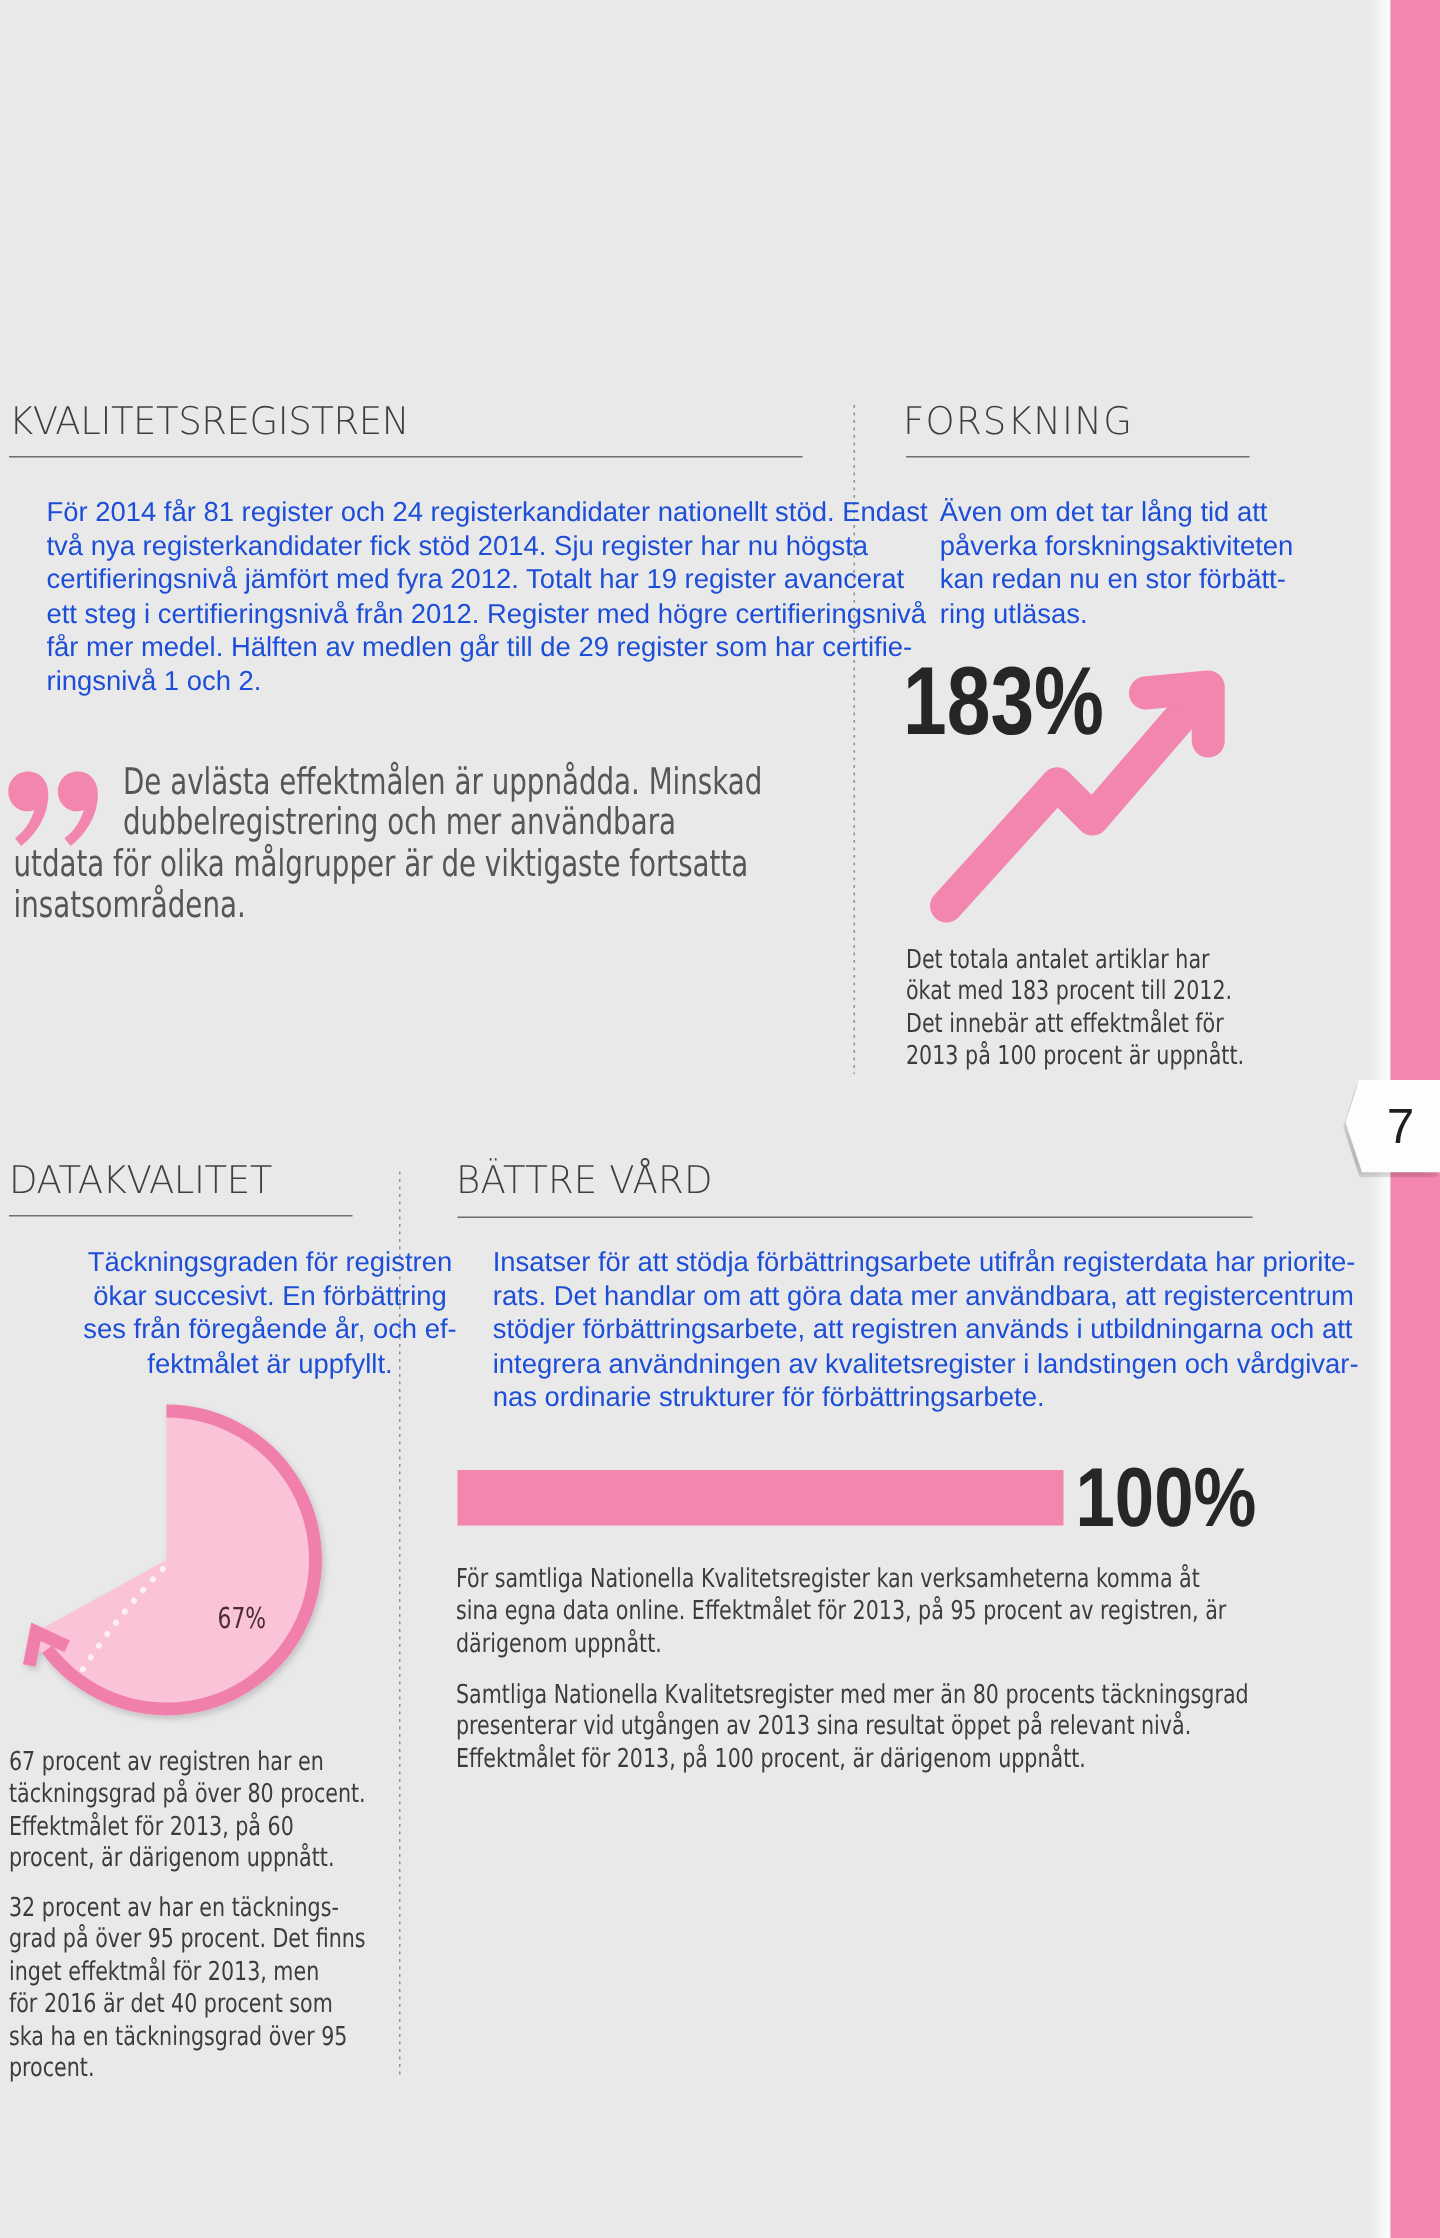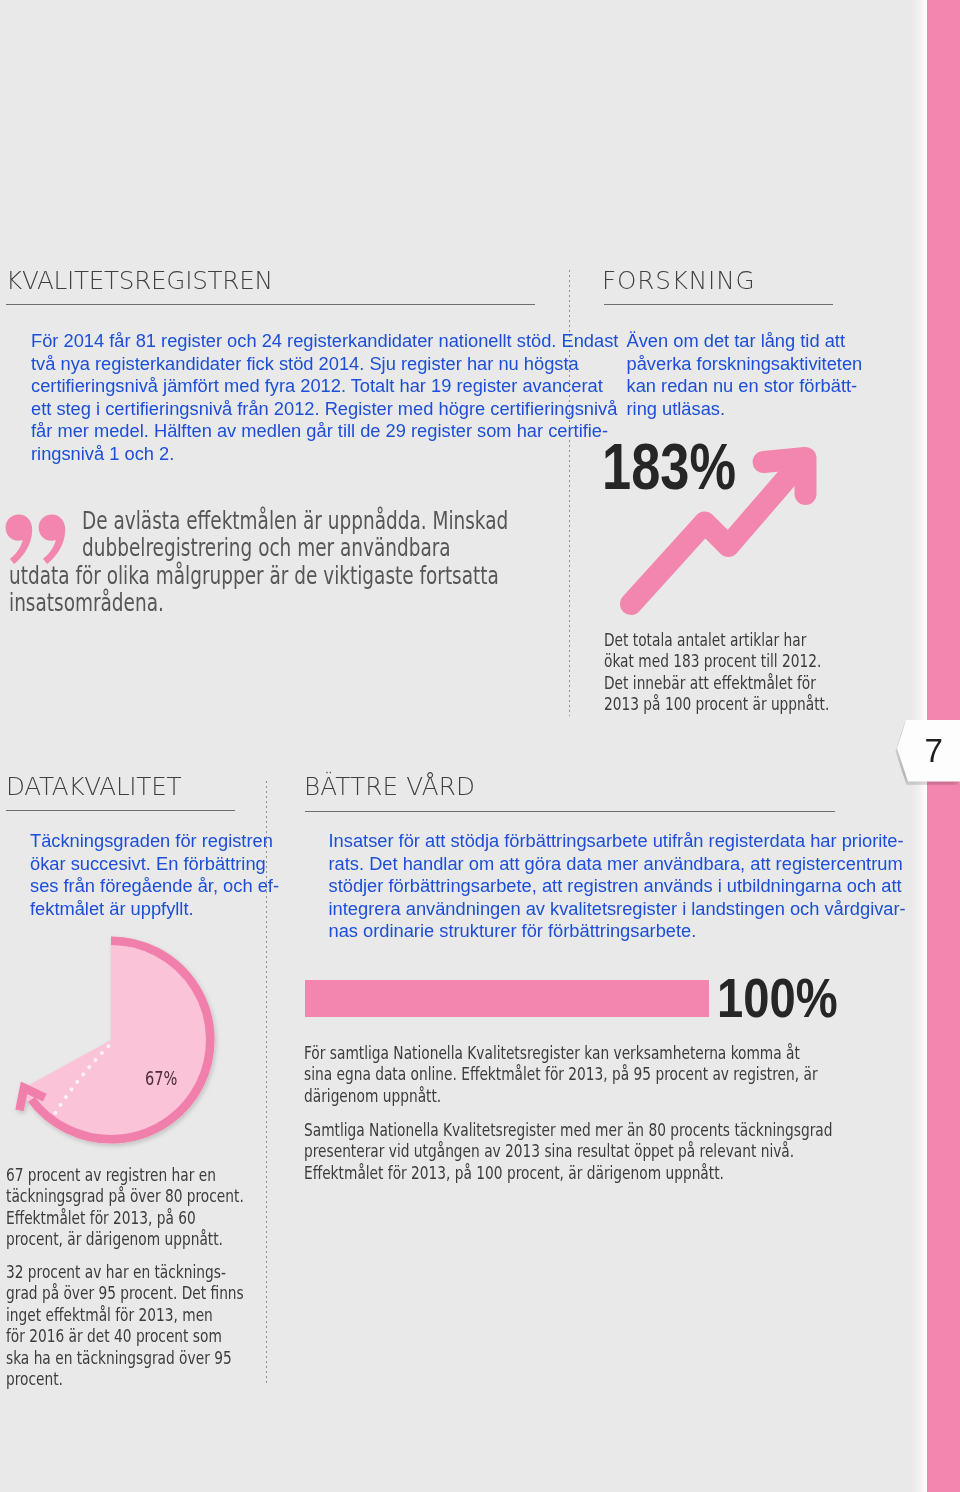--- a/index.html
+++ b/index.html
@@ -117,21 +117,21 @@
               background:rgba(0,0,0,.22);filter:blur(5px);
               clip-path:polygon(9px 0, 63px 0, 63px 62px, 11px 62px, 0 28.6px);"></div>
   <div class="pagetab" style="left:897px;top:720px;width:63px;height:61.5px;
               clip-path:polygon(9px 0, 63px 0, 63px 61.5px, 11px 61.5px, 0 28.3px);">
     <div class="num" style="position:absolute;left:27.5px;top:13.6px;font-size:33px;line-height:33px;">7</div>
   </div>
 
   <div class="sec" style="left:0;top:768px;width:265px;">
     <div class="sec-title" style="position:absolute;left:5.5px;top:5px;font-size:25.4px;line-height:27px;">DATAKVALITET</div>
     <div class="sec-rule" style="position:absolute;left:6px;top:42px;width:229px;"></div>
-    <div class="serif" style="position:absolute;left:6px;top:62px;width:300px;font-size:18.3px;line-height:22.6px;white-space:nowrap;">Täckningsgraden för registren<br>ökar succesivt. En förbättring<br>ses från föregående år, och ef-<br>fektmålet är uppfyllt.</div>
+    <div class="serif" style="position:absolute;left:6px;top:62px;width:300px;font-size:18.3px;line-height:22.6px;white-space:nowrap;text-align:center;">Täckningsgraden för registren<br>ökar succesivt. En förbättring<br>ses från föregående år, och ef-<br>fektmålet är uppfyllt.</div>
   </div>
 
   <svg style="position:absolute;left:0;top:920px;overflow:visible;" width="240" height="230" viewBox="0 0 240 230">
     <defs>
       <filter id="pieShadow" x="-20%" y="-20%" width="150%" height="150%">
         <feDropShadow dx="1.4" dy="2.2" stdDeviation="2.0" flood-color="#000" flood-opacity="0.17"></feDropShadow>
       </filter>
     </defs>
     <g filter="url(#pieShadow)">
       <path d="M 111 120 L 111 16.5 A 103.5 103.5 0 1 1 20.3 169.86 Z" fill="#fac3d7"></path>

